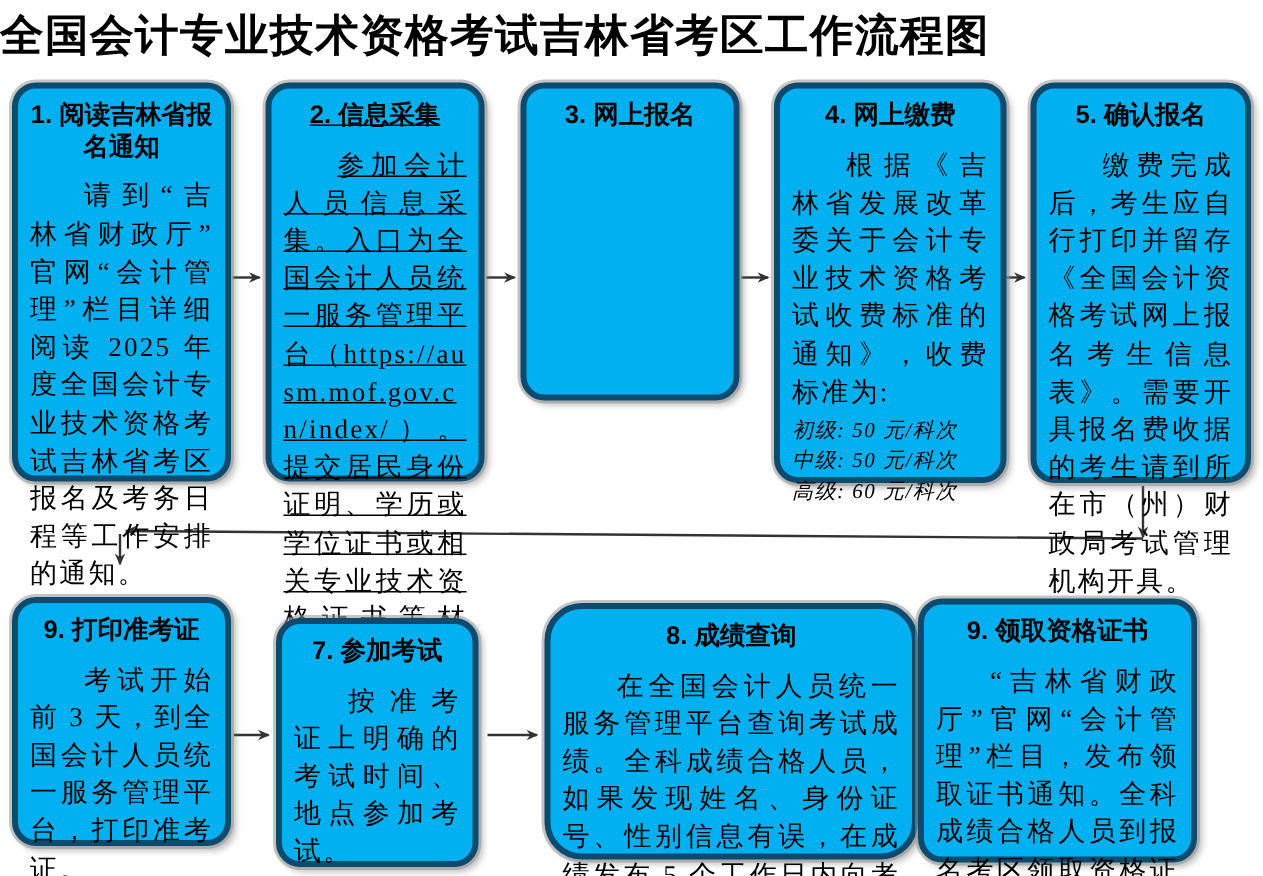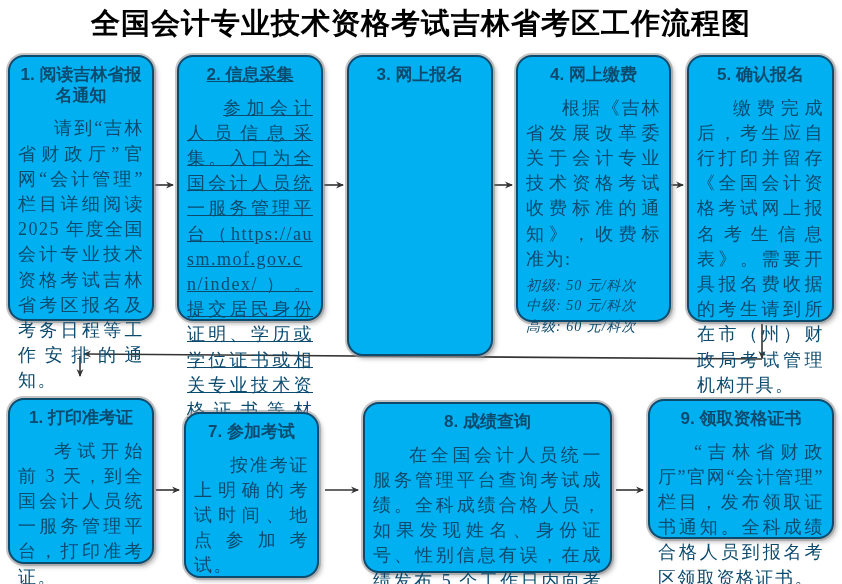--- a/index.html
+++ b/index.html
@@ -5,34 +5,34 @@
   html,body{margin:0;padding:0;background:#ffffff;}
   #stage{
     position:relative;
     width:842px;height:584px;
     background:#ffffff;
     overflow:hidden;
     font-family:"Liberation Serif","DejaVu Serif",serif;
   }
   .page-title{
     position:absolute;top:4px;left:0;width:100%;
-    text-align:center;
+    text-align:left;
     font-size:29px;font-weight:bold;
     letter-spacing:1px;
     color:#000000;
     font-family:"Liberation Serif","DejaVu Serif",serif;
   }
   .flow-box{
     position:absolute;
     box-sizing:border-box;
     background:#00B0F0;
-    border:2px solid #0c4a6e;
+    border:4px solid #0c4a6e;
     border-radius:16px;
     box-shadow:0 0 0 2px rgba(150,150,150,0.55), 3px 3px 4px rgba(110,110,110,0.45);
-    color:#0c4a6e;
+    color:#000000;
   }
   .box-heading{
     text-align:center;
     font-weight:bold;
     font-size:17px;
     line-height:1.22;
     padding:8px 6px 2px 6px;
     font-family:"Liberation Sans","DejaVu Sans",sans-serif;
   }
   .box-body{
@@ -49,27 +49,27 @@
     font-size:14px;
     line-height:1.45;
     letter-spacing:1px;
     padding:0 8px;
     font-family:"Liberation Serif","DejaVu Serif",serif;
     font-style:italic;
   }
   
   #box1{left:8px;  top:55px; width:146px;height:266px;}
   #box2{left:177px; top:55px; width:146px;height:266px;text-decoration:underline;}
-  #box3{left:347px; top:55px; width:146px;height:301px;}
+  #box3{left:347px; top:55px; width:146px;height:212px;}
   #box4{left:516px; top:55px; width:155px;height:267px;}
   #box5{left:687px; top:55px; width:147px;height:267px;}
   #box6{left:8px;  top:398px;width:146px;height:166px;}
   #box7{left:184px; top:412px;width:135px;height:166px;}
-  #box8{left:363px; top:402px;width:249px;height:171px;}
-  #box9{left:648px; top:399px;width:186px;height:140px;}
+  #box8{left:363px; top:402px;width:249px;height:171px;border-radius:25px;}
+  #box9{left:612px; top:399px;width:186px;height:176px;}
   #arrow-layer{
     position:absolute;left:0;top:0;width:842px;height:584px;
     pointer-events:none;
   }
 </style>
 </head>
 <body>
 
 <div id="stage">
 
@@ -114,21 +114,21 @@
     <div class="fee-line">中级: 50 元/科次</div>
     <div class="fee-line">高级: 60 元/科次</div>
   </div>
 
   <div id="box5" class="flow-box">
     <div class="box-heading">5. 确认报名</div>
     <div class="box-body">缴费完成后，考生应自行打印并留存《全国会计资格考试网上报名考生信息表》。需要开具报名费收据的考生请到所在市（州）财政局考试管理机构开具。</div>
   </div>
 
   <div id="box6" class="flow-box">
-    <div class="box-heading">1. 打印准考证</div>
+    <div class="box-heading">9. 打印准考证</div>
     <div class="box-body">考试开始前 3 天，到全国会计人员统一服务管理平台，打印准考证。</div>
   </div>
 
   <div id="box7" class="flow-box">
     <div class="box-heading">7. 参加考试</div>
     <div class="box-body">按准考证上明确的考试时间、地点参加考试。</div>
   </div>
 
   <div id="box8" class="flow-box">
     <div class="box-heading">8. 成绩查询</div>

